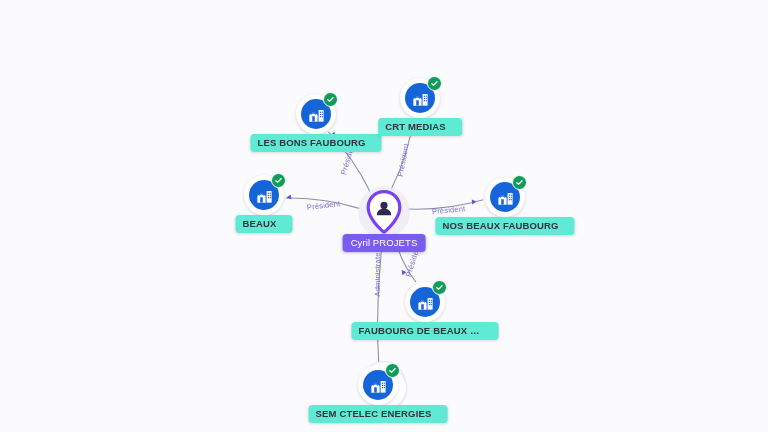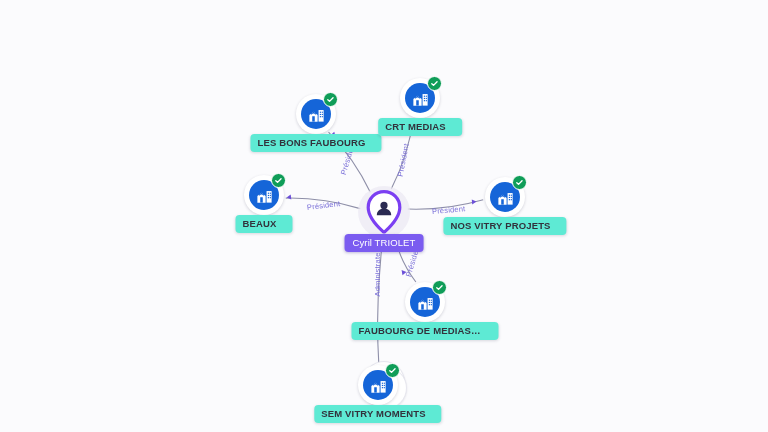--- a/index.html
+++ b/index.html
@@ -300,21 +300,21 @@
                 <path d="M5.4 11.4 L8.2 9.2 L11 11.4" fill="none" stroke="#1565d8" stroke-width="1.3" stroke-linecap="round"></path>
               </svg>
             </div>
           </div>
           <div class="verified-badge">
             <svg width="9" height="9" viewBox="0 0 12 12">
               <path d="M2.4 6.2 L4.7 8.5 L9.4 3.6" fill="none" stroke="#ffffff" stroke-width="1.8" stroke-linecap="round" stroke-linejoin="round"></path>
             </svg>
           </div>
         </div>
-        <div class="node-label">NOS VITRY PROJETS</div>
+        <div class="node-label">NOS BEAUX FAUBOURG</div>
       </div>
       <div class="node" style="left: 425px; top: 302px;">
         <div class="node-icon-wrap">
           <div class="node-disc">
             <div class="node-inner">
               <svg width="19" height="19" viewBox="0 0 24 24">
                 <path d="M3 21 L3 12.6 L8.2 8.4 L13.4 12.6 L13.4 21 Z" fill="#ffffff"></path>
                 <path d="M14.6 21 L14.6 6.4 L21 6.4 L21 21 Z" fill="#ffffff"></path>
                 <rect x="16.2" y="8.4" width="1.5" height="1.5" fill="#1565d8"></rect>
                 <rect x="18.6" y="8.4" width="1.5" height="1.5" fill="#1565d8"></rect>
@@ -326,21 +326,21 @@
                 <path d="M5.4 11.4 L8.2 9.2 L11 11.4" fill="none" stroke="#1565d8" stroke-width="1.3" stroke-linecap="round"></path>
               </svg>
             </div>
           </div>
           <div class="verified-badge">
             <svg width="9" height="9" viewBox="0 0 12 12">
               <path d="M2.4 6.2 L4.7 8.5 L9.4 3.6" fill="none" stroke="#ffffff" stroke-width="1.8" stroke-linecap="round" stroke-linejoin="round"></path>
             </svg>
           </div>
         </div>
-        <div class="node-label">FAUBOURG DE MEDIAS BR...</div>
+        <div class="node-label">FAUBOURG DE BEAUX BR...</div>
       </div>
       <div class="node" style="left: 378px; top: 385px;">
         <div class="node-icon-wrap">
           <div class="stack-disc s1"></div>
           <div class="stack-disc s2"></div>
           <div class="node-disc">
             <div class="node-inner">
               <svg width="19" height="19" viewBox="0 0 24 24">
                 <path d="M3 21 L3 12.6 L8.2 8.4 L13.4 12.6 L13.4 21 Z" fill="#ffffff"></path>
                 <path d="M14.6 21 L14.6 6.4 L21 6.4 L21 21 Z" fill="#ffffff"></path>
@@ -354,29 +354,29 @@
                 <path d="M5.4 11.4 L8.2 9.2 L11 11.4" fill="none" stroke="#1565d8" stroke-width="1.3" stroke-linecap="round"></path>
               </svg>
             </div>
           </div>
           <div class="verified-badge">
             <svg width="9" height="9" viewBox="0 0 12 12">
               <path d="M2.4 6.2 L4.7 8.5 L9.4 3.6" fill="none" stroke="#ffffff" stroke-width="1.8" stroke-linecap="round" stroke-linejoin="round"></path>
             </svg>
           </div>
         </div>
-        <div class="node-label">SEM VITRY MOMENTS</div>
+        <div class="node-label">SEM CTELEC ENERGIES</div>
       </div>
     </div>
 
   <div class="person-node" id="person-node" style="left: 384px; top: 212px;">
     <div class="person-halo"></div>
     <div class="person-pin">
       <svg width="36" height="44" viewBox="0 0 36 44">
         <path d="M18 1.6 C9.2 1.6 2.2 8.6 2.2 17.4 C2.2 27.2 13.6 38.4 17.1 41.6 C17.6 42.1 18.4 42.1 18.9 41.6 C22.4 38.4 33.8 27.2 33.8 17.4 C33.8 8.6 26.8 1.6 18 1.6 Z" fill="#ffffff" stroke="#7b3ff2" stroke-width="3.2"></path>
         <circle cx="18" cy="15.4" r="3.6" fill="#2b2b52"></circle>
         <path d="M10.8 25.2 C10.8 20.6 14.1 18.4 18 18.4 C21.9 18.4 25.2 20.6 25.2 25.2 Z" fill="#2b2b52"></path>
       </svg>
     </div>
-    <div class="person-label">Cyril TRIOLET</div>
+    <div class="person-label">Cyril PROJETS</div>
   </div>
 
 </div>
 
 </body></html>

